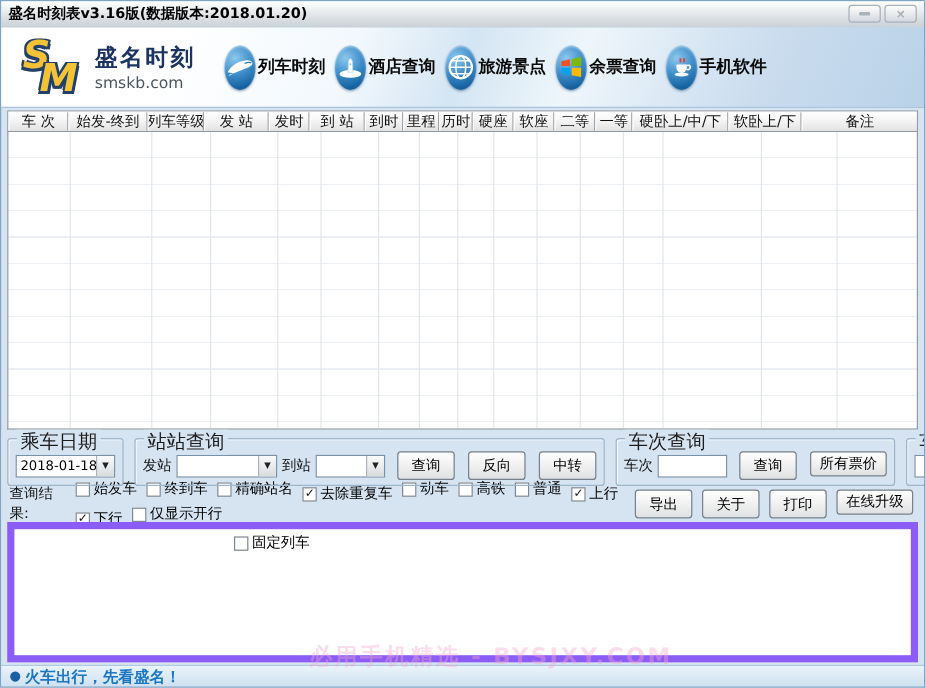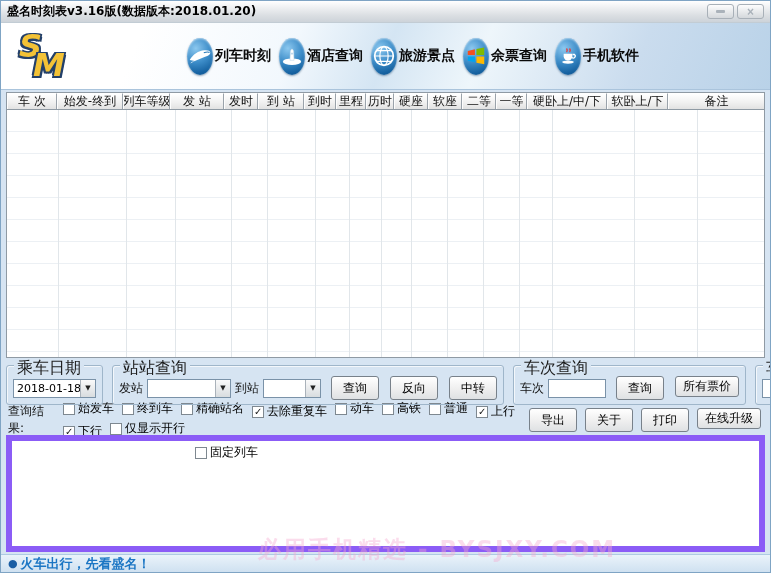--- a/index.html
+++ b/index.html
@@ -125,21 +125,21 @@
   
   .statusbar {
     height:18px; flex:0 0 18px; display:flex; align-items:center; padding:0 7px;
     background:linear-gradient(#eaf3fa,#cfe1f1); border-top:1px solid #aecbe2;
     color:#1b76c4; font-weight:bold; font-size:13px;
   }
   .statusbar .bullet { color:#1b5ea4; margin-right:3px; font-size:11px; }
 
   .watermark {
     position:absolute; left:257px; top:533px; z-index:6; pointer-events:none;
-    font-size:23px; font-weight:bold; letter-spacing:2px;
+    font-size:19px; font-weight:bold; letter-spacing:2px;
     color:rgba(246,168,208,0.40); white-space:nowrap;
   }
 </style>
 </head>
 <body>
 
 <div class="window">
 
   <div class="titlebar">
     <span class="title">盛名时刻表v3.16版(数据版本:2018.01.20)</span>
@@ -151,20 +151,24 @@
           <span class="glyph-close">×</span>
         </button>
     </div>
   </div>
 
   <div class="toolbar">
     <div class="brand">
       <div class="logo-sm">
         <span class="s">S</span>
         <span class="m">M</span>
+      </div>
+      <div class="brand-text">
+        <div class="brand-name">盛名时刻</div>
+        <div class="brand-site">smskb.com</div>
       </div>
     </div>
     <div class="tool-items" id="tool-items">
         <div class="tool-item">
           <div class="tool-icon">
             <svg viewBox="0 0 24 24">
               <path d="M2.5 15.8 C5.5 10.5 10.5 7.4 16 6.8 c3.2-.3 5.2.5 5.5 1.9 .3 1.5-1.8 3-4.8 4.1 L7.2 16.6 Z" fill="#fff"></path>
               <path d="M4.2 17.6 l3.4-1.2 -4.6 2.6 Z" fill="#fff"></path>
               <path d="M15.5 9 c2.3-.8 4.3-.9 5.3-.3" stroke="#2a7ab8" stroke-width="1" fill="none"></path>
             </svg>

